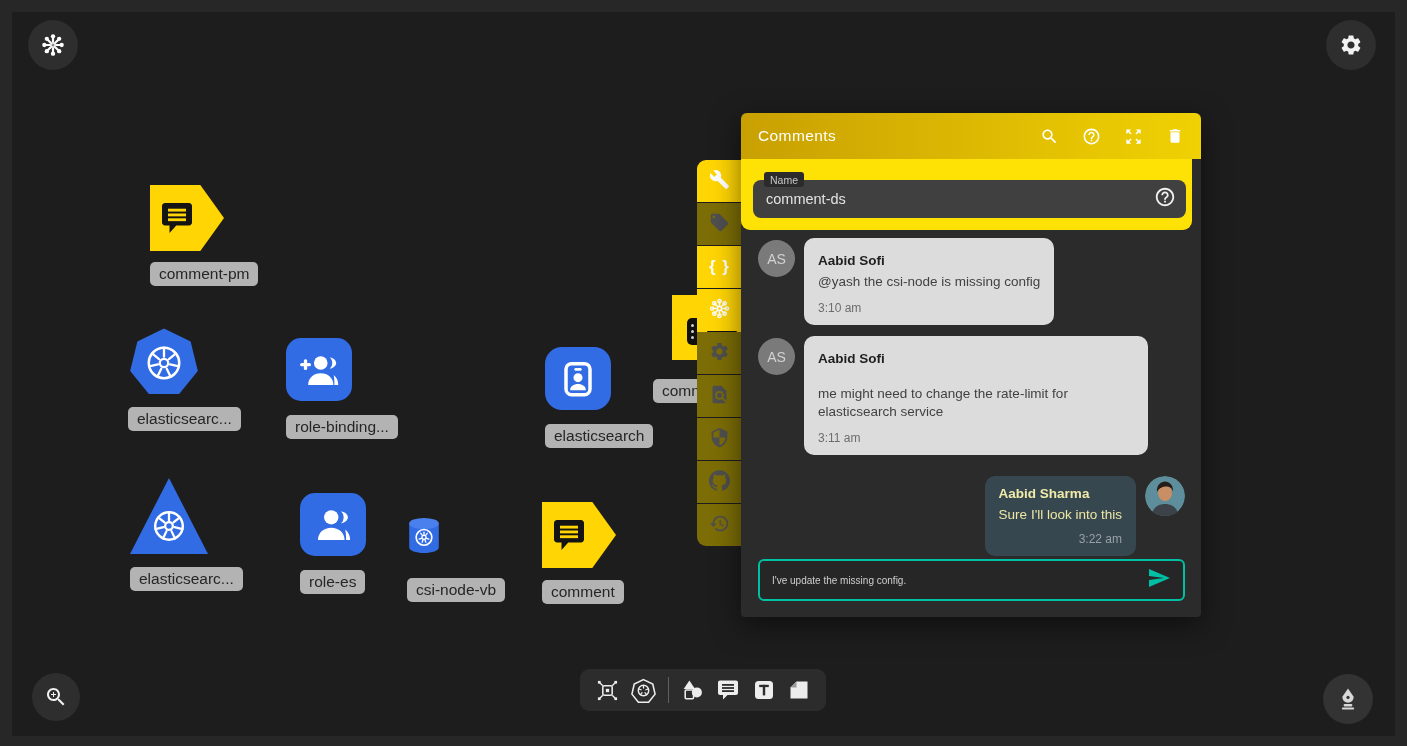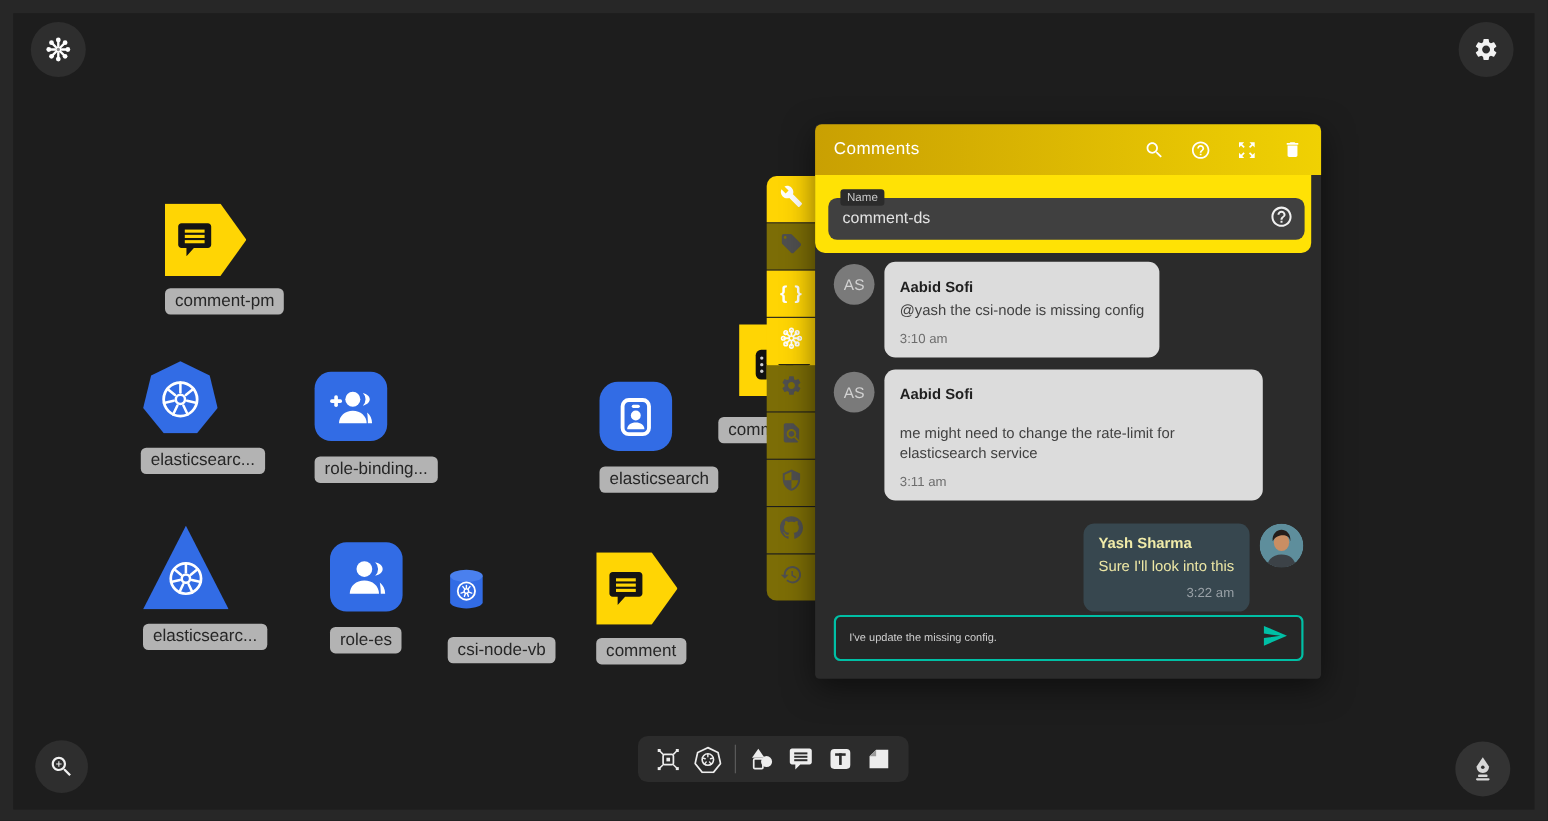--- a/index.html
+++ b/index.html
@@ -404,21 +404,21 @@
       <div class="avatar">AS</div>
       <div class="bubble wide">
         <div class="author">Aabid Sofi</div>
         <div class="spaced">me might need to change the rate-limit for elasticsearch service</div>
         <div class="time">3:11 am</div>
       </div>
     </div>
 
     <div class="msg-right">
       <div class="bubble-dark">
-        <div class="author">Yash Sharma</div>
+        <div class="author">Aabid Sharma</div>
         <div>Sure I'll look into this</div>
         <div class="time">3:22 am</div>
       </div>
       <div class="photo-avatar">
         <svg width="40" height="40" viewBox="0 0 40 40">
           <circle cx="20" cy="20" r="20" fill="#5E8E9C"></circle>
           <path d="M7 40c0-8 6-12 13-12s13 4 13 12z" fill="#3C4247"></path>
           <ellipse cx="20" cy="17" rx="7" ry="8" fill="#C98E63"></ellipse>
           <path d="M12 16c-.8-7 4-10.5 8-10.5S28.8 9 28 16c-.5-3-2-4.6-4.5-5.2-3-.7-8.5-.3-11.5 5.2z" fill="#241D1A"></path>
         </svg>

